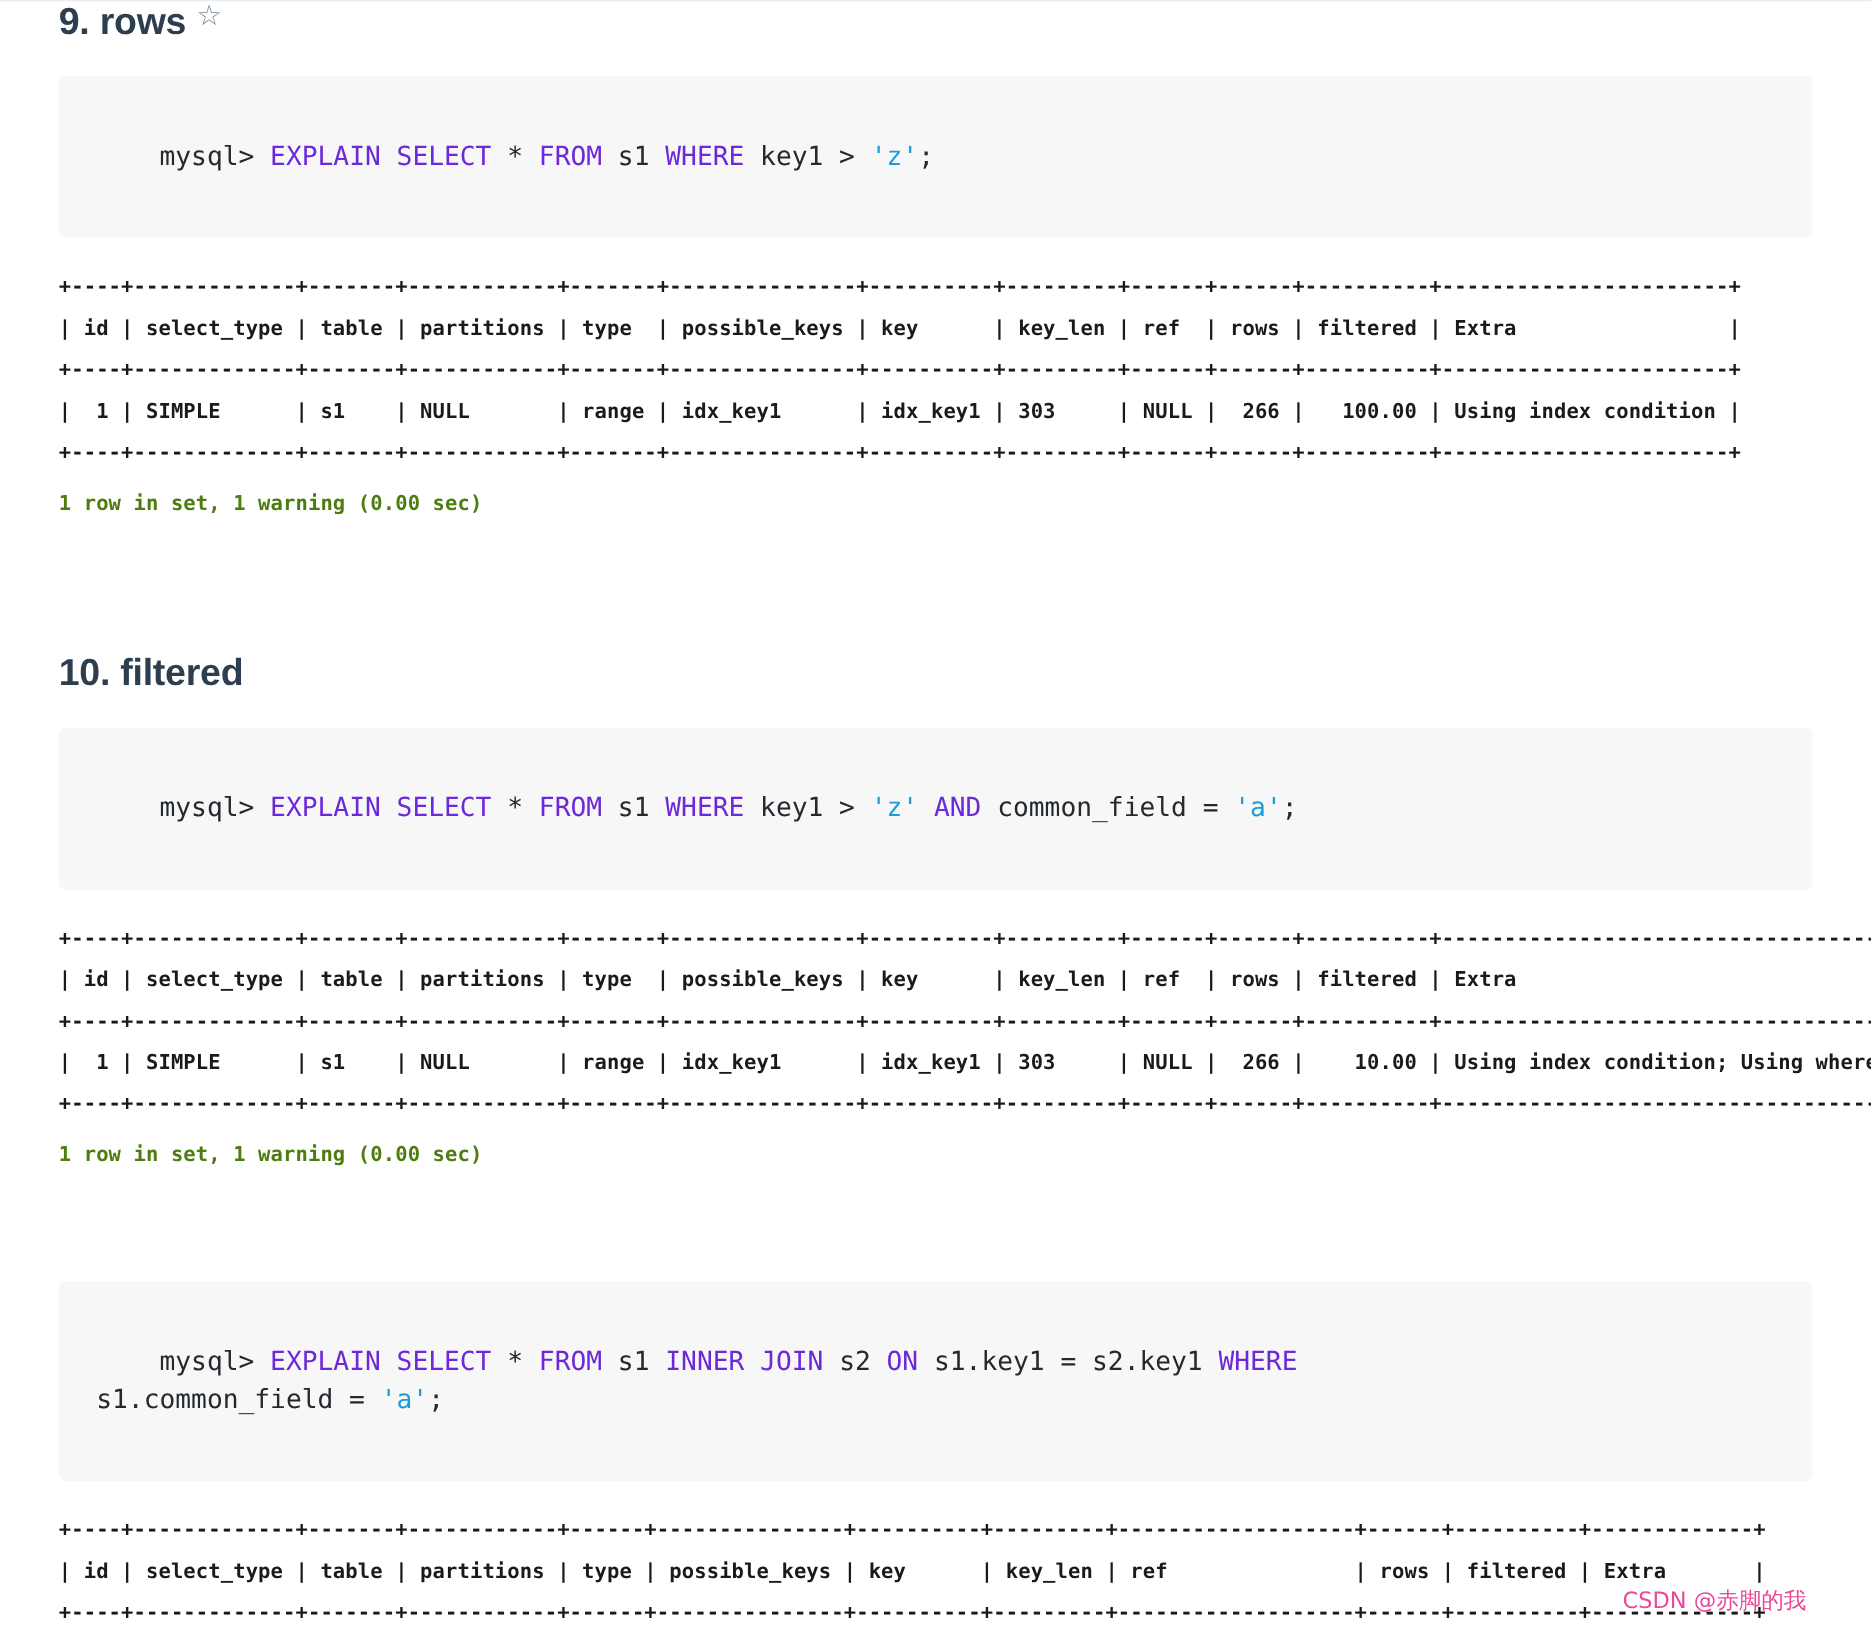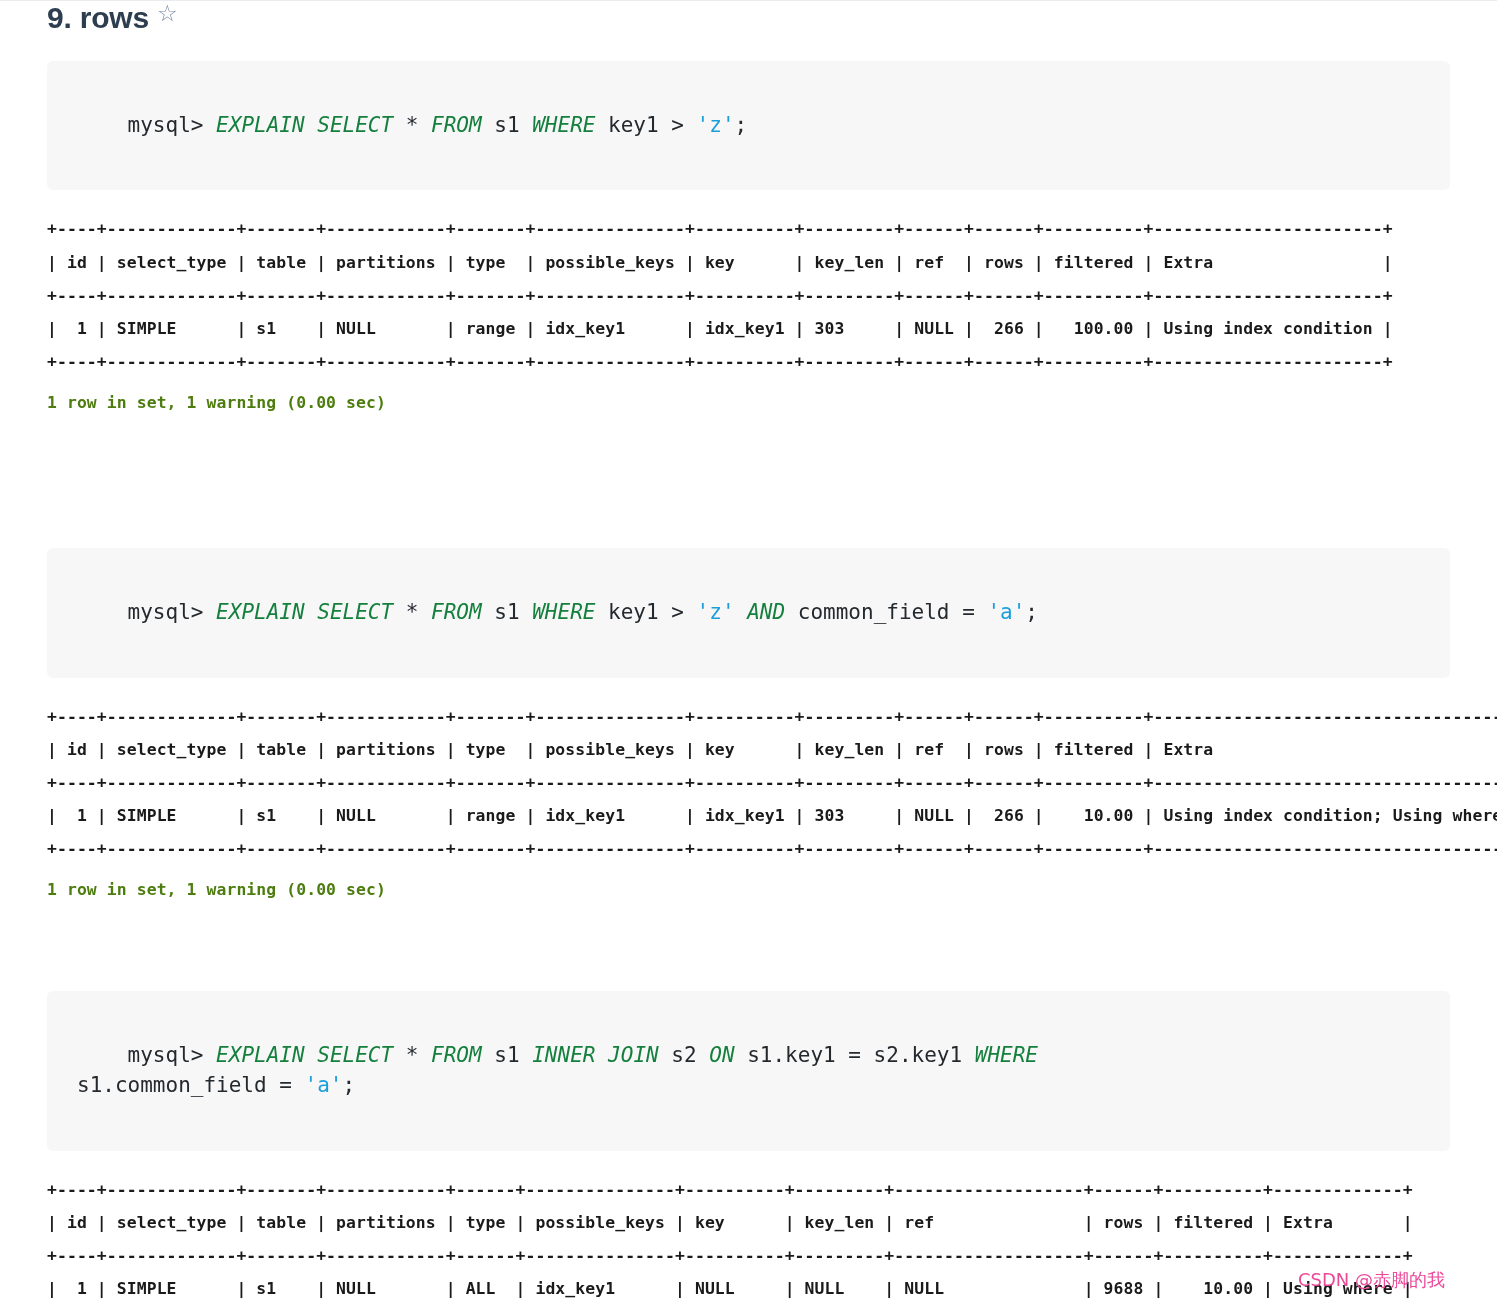--- a/index.html
+++ b/index.html
@@ -54,21 +54,21 @@
     border-radius: 6px;
     padding: 20px 30px;
     box-sizing: border-box;
     font-family: "DejaVu Sans Mono", monospace;
     font-size: 21px;
     line-height: 1.42;
     color: #24292e;
     white-space: pre-wrap;
     word-break: break-word;
   }
-  .kw  { color: #15803d; font-style: italic; }
+  .kw  { color: #6d28d9; }
   .str { color: #1a9ed9; }
   .pl  { color: #24292e; }
 
   
   .result {
     font-family: "DejaVu Sans Mono", monospace;
     font-size: 16.4px;
     line-height: 2.02;
     color: #1a1a1a;
     white-space: pre;
@@ -129,20 +129,23 @@
 +----+-------------+-------+------------+-------+---------------+----------+---------+------+------+----------+-----------------------+
 |  1 | SIMPLE      | s1    | NULL       | range | idx_key1      | idx_key1 | 303     | NULL |  266 |   100.00 | Using index condition |
 +----+-------------+-------+------------+-------+---------------+----------+---------+------+------+----------+-----------------------+</div>
 
   <div class="gap-c"></div>
 
   <div class="resultfooter">1 row in set, 1 warning (0.00 sec)</div>
 
   <div class="gap-big"></div>
 
+  <div class="heading">
+    <span>10. filtered</span>
+  </div>
 
   <div class="gap-a"></div>
 
   <div class="codeblock">
     <span class="pl">mysql&gt; </span><span><span class="kw">EXPLAIN</span><span class="pl"> </span><span class="kw">SELECT</span><span class="pl"> * </span><span class="kw">FROM</span><span class="pl"> s1 </span><span class="kw">WHERE</span><span class="pl"> key1 &gt; </span><span class="str">'z'</span><span class="pl"> </span><span class="kw">AND</span><span class="pl"> common_field = </span><span class="str">'a'</span><span class="pl">;</span></span>
   </div>
 
   <div class="gap-b"></div>
 
   <div class="result">+----+-------------+-------+------------+-------+---------------+----------+---------+------+------+----------+------------------------------------+

